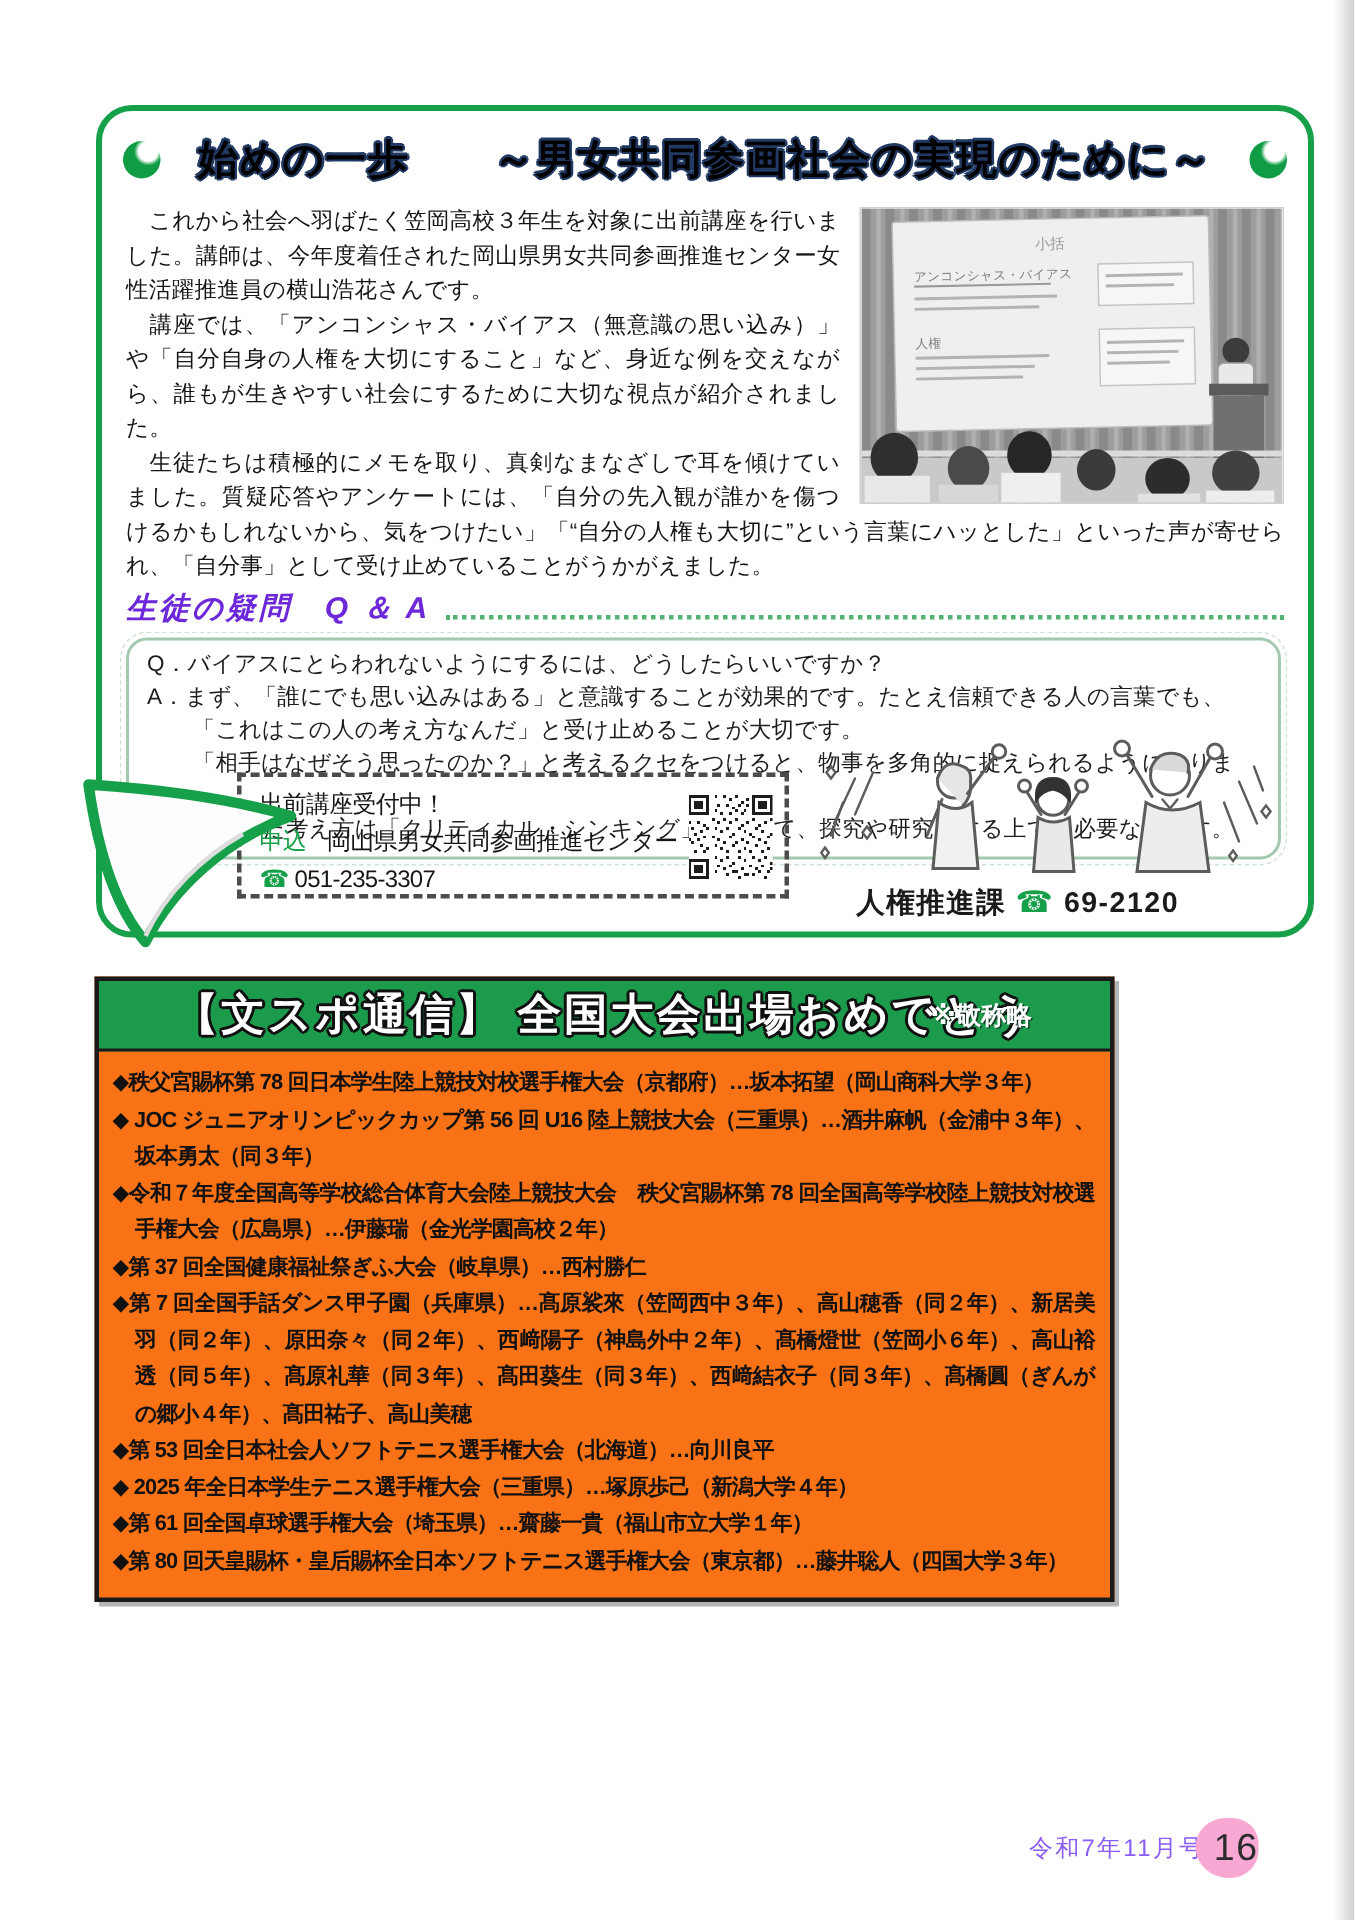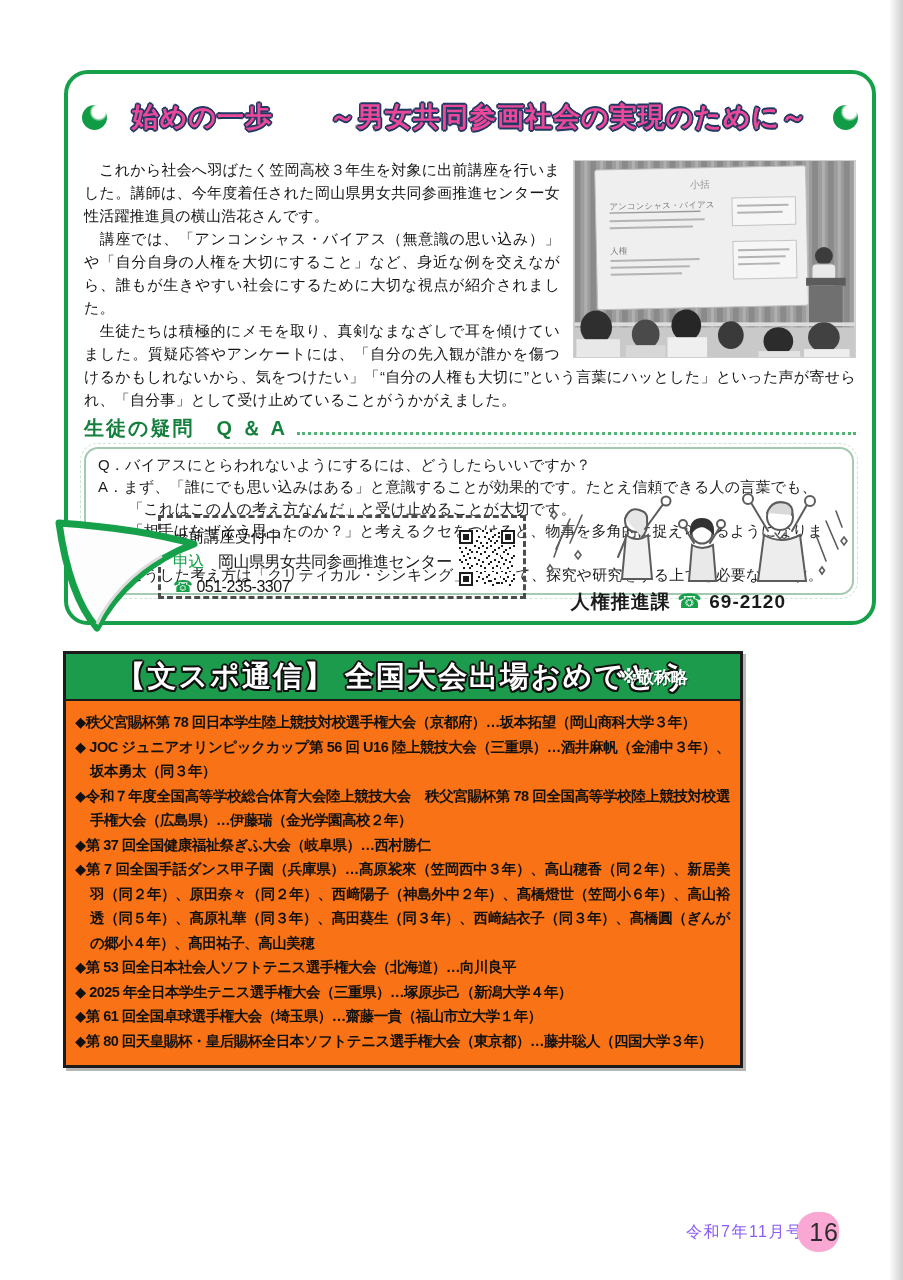--- a/index.html
+++ b/index.html
@@ -14,33 +14,33 @@
   .a1{
     position:absolute;left:64px;top:70px;width:812px;height:555px;
     border:4px solid #16a04a;border-radius:24px;background:#fff;box-sizing:border-box;
   }
   .title-row{display:flex;align-items:center;gap:8px;padding:9px 14px 2px 14px;}
   .bead{
     width:25px;height:25px;border-radius:50%;flex:0 0 auto;
     background:radial-gradient(circle at 67% 28%, #ffffff 0 26%, #0f9c44 38%);
   }
   .a1-title{
-    flex:1;margin:16px;text-align:center;font-size:27px;font-weight:bold;letter-spacing:1px;
-    color:#ec4899;
+    flex:1;margin:5px;text-align:center;font-size:27px;font-weight:bold;letter-spacing:1px;
+    color:#000000;
     text-shadow:1.6px 0 #223a63,-1.6px 0 #223a63,0 1.6px #223a63,0 -1.6px #223a63,
       1.2px 1.2px #223a63,-1.2px -1.2px #223a63,1.2px -1.2px #223a63,-1.2px 1.2px #223a63;
     white-space:nowrap;
   }
   .a1-content{padding:5px 16px 0 16px;font-size:15px;line-height:23px;letter-spacing:0.2px;}
   .a1-content p{margin:0;white-space:pre-wrap;text-align:justify;}
   figure.photo{float:right;width:283px;height:198px;margin:2px 0 6px 13px;border:1px solid #cfcfcf;box-sizing:border-box;}
   figure.photo svg{display:block;width:100%;height:100%;}
 
   .qa-head-row{display:flex;align-items:center;gap:10px;margin-top:6px;}
-  .qa-heading{margin:0;font-size:20px;font-weight:bold;color:#15803d;letter-spacing:2px;white-space:nowrap;}
+  .qa-heading{margin:0;font-size:20px;font-weight:bold;color:#6d28d9;letter-spacing:2px;white-space:nowrap;font-style:italic;}
   .qa-wave{flex:1;height:5px;border-bottom:3px dotted #54b274;margin-top:4px;}
 
   .qa-box{
     margin:7px 2px 0 0;border:2px solid #a3c9b1;border-radius:14px;
     outline:1px dashed #cfe3d6;outline-offset:3px;
     padding:5px 12px 7px 12px;font-size:15px;line-height:22px;color:#1d1d1d;
   }
   .qa-box div{white-space:pre-wrap;}
 
   .contact-box{

